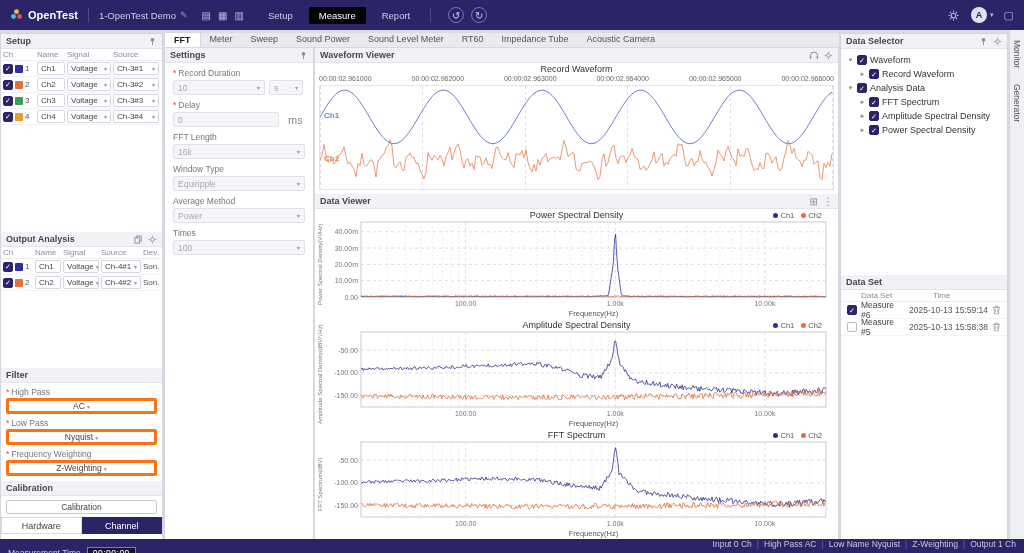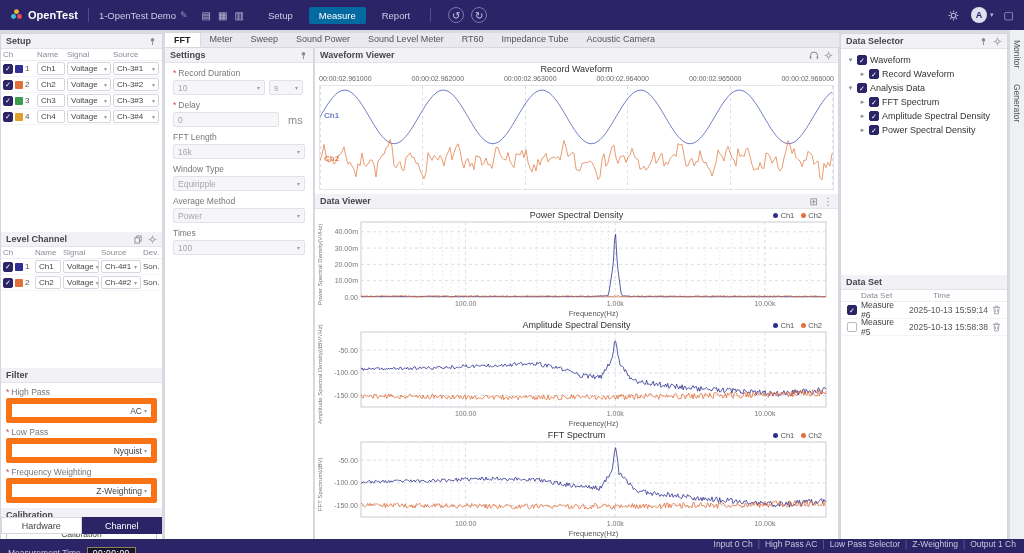--- a/index.html
+++ b/index.html
@@ -9,21 +9,21 @@
 
 .topbar{position:absolute;left:0;top:0;width:1024px;height:30px;background:#2b2467;display:flex;align-items:center;justify-content:space-between;padding:0 10px;color:#e7e6f5;}
 .tb-left,.tb-right{display:flex;align-items:center;}
 .brand{font-size:11px;font-weight:bold;color:#fff;margin-left:5px;}
 .tb-sep{width:1px;height:14px;background:#514a93;margin:0 10px;}
 .project{font-size:9.5px;color:#cfcde8;}
 .edit-ic{color:#9a96c8;font-size:9px;margin-left:4px;cursor:pointer;}
 .tb-lay{display:flex;gap:7px;margin:0 14px;color:#b9b6d9;font-size:10px;}
 .nav{display:flex;align-items:center;gap:6px;}
 .nav-item{font-size:9.5px;color:#cfcde8;padding:3px 10px;cursor:pointer;}
-.nav-item.active{background:#0369a1;border-radius:2px;color:#fff;}
+.nav-item.active{background:#000000;border-radius:2px;color:#fff;}
 .circle-btn{width:16px;height:16px;border:1px solid #7a74b5;border-radius:50%;display:inline-flex;align-items:center;justify-content:center;font-size:10px;color:#cfcde8;margin-left:7px;cursor:pointer;}
 .tb-ic{color:#b9b6d9;font-size:11px;margin-left:10px;cursor:pointer;}
 .avatar{width:16px;height:16px;border-radius:50%;background:#e0e0ee;color:#2b2467;font-weight:bold;display:inline-flex;align-items:center;justify-content:center;font-size:9px;margin-left:12px;}
 .caret-dn{font-size:7px;color:#b9b6d9;margin-left:3px;}
 
 
 .ph{height:15px;background:#f2f2f6;border-bottom:1px solid #e3e3ea;display:flex;align-items:center;padding:0 5px;font-size:9px;font-weight:bold;color:#45454f;}
 .ph .ph-title{flex:1;}
 .ph .hic{margin-left:5px;display:inline-flex;align-items:center;cursor:pointer;color:#8a8a96;font-size:10px;font-weight:normal;}
 .cb{width:10px;height:10px;border:1px solid #bbb;border-radius:2px;background:#fff;display:inline-flex;align-items:center;justify-content:center;font-size:7px;line-height:1;color:#fff;flex:none;cursor:pointer;}
@@ -37,21 +37,21 @@
 .io-thead{display:flex;align-items:center;height:12px;border-bottom:1px solid #ededf2;padding:0 2px;gap:2px;background:#fff;}
 .io-hcell{font-size:8px;color:#8b8b96;overflow:hidden;white-space:nowrap;}
 .io-row{display:flex;align-items:center;height:16px;padding:0 2px;gap:2px;border-bottom:1px solid #f4f4f8;}
 .io-c0{display:flex;align-items:center;gap:2px;}
 .swatch{width:8px;height:8px;border-radius:1px;display:inline-block;flex:none;}
 .io-num{font-size:8px;color:#555;}
 .io-input{height:13px;border:1px solid #d6d6de;border-radius:2px;font-size:8px;color:#444;display:inline-flex;align-items:center;padding:0 3px;overflow:hidden;white-space:nowrap;}
 .io-dev{font-size:8px;color:#555;overflow:hidden;white-space:nowrap;}
 .f-label{margin:4px 5px 0;font-size:8.5px;color:#777;}
 .req{color:#d84b4b;margin-right:2px;}
-.filter-select{height:25px;margin:1px 5px 0;border:6px solid #f97316;border-radius:2px;background:#fff;display:flex;align-items:center;justify-content:flex-end;padding:0 4px;font-size:8.5px;color:#444;cursor:pointer;}
+.filter-select{height:16px;margin:1px 5px 0;border:3px solid #f97316;border-radius:2px;background:#fff;display:flex;align-items:center;justify-content:center;padding:0 4px;font-size:8.5px;color:#444;cursor:pointer;}
 .cal-btn{margin:4px 5px;height:14px;border:1px solid #c9c9d4;border-radius:2px;text-align:center;line-height:13px;font-size:8.5px;background:#fff;color:#444;cursor:pointer;}
 .foot-tabs{position:absolute;left:0;right:0;bottom:5px;display:flex;height:17px;}
 .foot-tab{flex:1;text-align:center;line-height:16px;font-size:9px;background:#fff;border:1px solid #d8d8e0;color:#444;cursor:pointer;}
 .foot-tab.active{background:#2b2467;color:#fff;border-color:#2b2467;}
 
 
 .tabstrip{position:absolute;left:164px;top:33px;width:675px;height:15px;background:#e9e9ef;border-bottom:1px solid #d8d8e0;display:flex;align-items:flex-end;}
 .atab{padding:0 9px;height:15px;line-height:15px;font-size:9px;color:#555;cursor:pointer;white-space:nowrap;}
 .atab.active{background:#fff;color:#222;font-weight:bold;border:1px solid #d8d8e0;border-bottom:1px solid #fff;}
 
@@ -237,21 +237,21 @@
           <div class="mini-select" style="width:46px">
             <span class="ms-val">Ch-3#4</span>
             <span class="ms-caret">▾</span>
           </div>
         </div>
       </div>
 
     <div class="spacer" style="height:107px"></div>
 
     <div class="ph">
-      <span class="ph-title">Level Channel</span>
+      <span class="ph-title">Output Analysis</span>
       <span class="hic">
           <svg width="9" height="9" viewBox="0 0 10 10">
             <g stroke="#8a8a96" fill="none">
               <rect x="1" y="3" width="5" height="6"></rect>
               <path d="M3 3V1h5v6h-2"></path>
             </g>
           </svg>
         </span>
       <span class="hic">
           <svg width="9" height="9" viewBox="0 0 10 10">
@@ -722,16 +722,16 @@
   <div class="right-strip">
       <div class="vtab">Monitor</div>
       <div class="vtab">Generator</div>
     </div>
 
   <footer class="statusbar">
     <div class="sb-left">
       <span>Measurement Time</span>
       <span class="timer-box">00:00:00</span>
     </div>
-    <div><span class="sb-item">Input 0 Ch</span><span class="sb-sep">|</span><span class="sb-item">High Pass AC</span><span class="sb-sep">|</span><span class="sb-item">Low Pass Selector</span><span class="sb-sep">|</span><span class="sb-item">Z-Weighting</span><span class="sb-sep">|</span><span class="sb-item">Output 1 Ch</span></div>
+    <div><span class="sb-item">Input 0 Ch</span><span class="sb-sep">|</span><span class="sb-item">High Pass AC</span><span class="sb-sep">|</span><span class="sb-item">Low Name Nyquist</span><span class="sb-sep">|</span><span class="sb-item">Z-Weighting</span><span class="sb-sep">|</span><span class="sb-item">Output 1 Ch</span></div>
   </footer>
 
 </div>
 
 </body></html>

